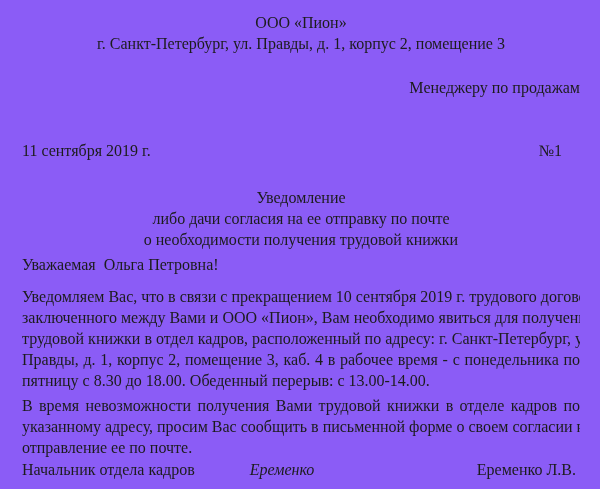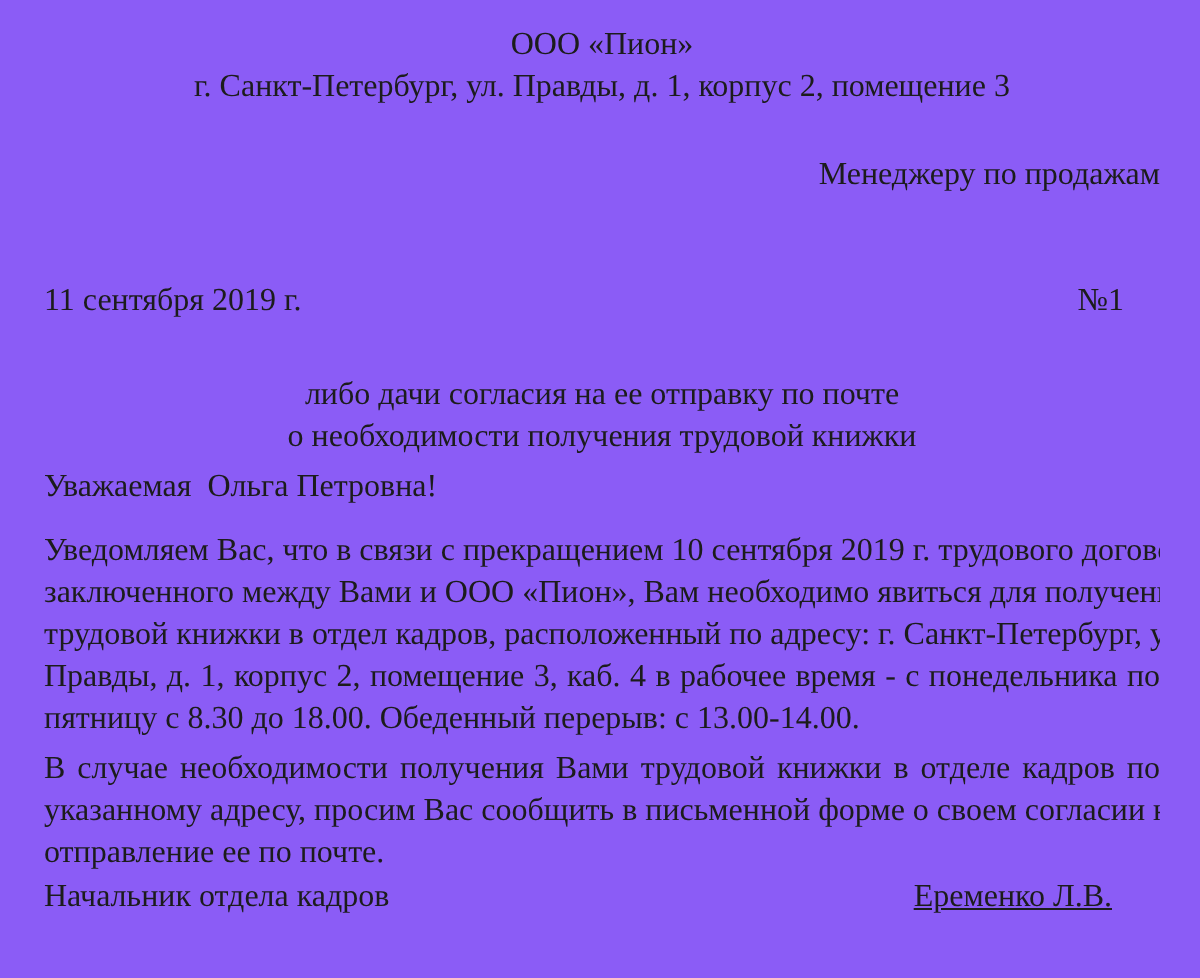--- a/index.html
+++ b/index.html
@@ -41,21 +41,21 @@
     text-align: left;
     text-align-last: left;
     white-space: normal;
   }
   .signature-row {
     display: flex;
     align-items: baseline;
     margin-top: 1px;
   }
   .sig-autograph { font-style: italic; margin-left: 55px; }
-  .sig-name { margin-left: auto; margin-right: 24px; text-decoration: underline; }
+  .sig-name { margin-left: auto; margin-right: 4px; }
 </style>
 </head>
 <body>
 
 <div class="page">
 
   <div class="header">
     <div>ООО «Пион»</div>
     <div>г. Санкт-Петербург, ул. Правды, д. 1, корпус 2, помещение 3</div>
   </div>
@@ -63,38 +63,40 @@
   <div class="addressee">
     <div>Менеджеру по продажам</div>
   </div>
 
   <div class="meta-row">
     <span class="doc-date">11 сентября 2019 г.</span>
     <span class="doc-number">№1</span>
   </div>
 
   <div class="title-block">
+    <div>Уведомление</div>
     <div>либо дачи согласия на ее отправку по почте</div>
     <div>о необходимости получения трудовой книжки</div>
   </div>
 
   <div class="salutation">Уважаемая  Ольга Петровна!</div>
 
   <div class="paragraph first">
       <div class="jline">Уведомляем Вас, что в связи с прекращением 10 сентября 2019 г. трудового договора,</div>
       <div class="jline">заключенного между Вами и ООО «Пион», Вам необходимо явиться для получения</div>
       <div class="jline">трудовой книжки в отдел кадров, расположенный по адресу: г. Санкт-Петербург, ул.</div>
       <div class="jline">Правды, д. 1, корпус 2, помещение 3, каб. 4 в рабочее время - с понедельника по</div>
       <div class="jline last">пятницу с 8.30 до 18.00. Обеденный перерыв: с 13.00-14.00.</div>
     </div>
 
   <div class="paragraph second">
-      <div class="jline">В случае необходимости получения Вами трудовой книжки в отделе кадров по</div>
+      <div class="jline">В время невозможности получения Вами трудовой книжки в отделе кадров по</div>
       <div class="jline">указанному адресу, просим Вас сообщить в письменной форме о своем согласии на</div>
       <div class="jline last">отправление ее по почте.</div>
     </div>
 
   <div class="signature-row">
     <span class="sig-position">Начальник отдела кадров</span>
+    <span class="sig-autograph">Еременко</span>
     <span class="sig-name">Еременко Л.В.</span>
   </div>
 
 </div>
 
 </body></html>

